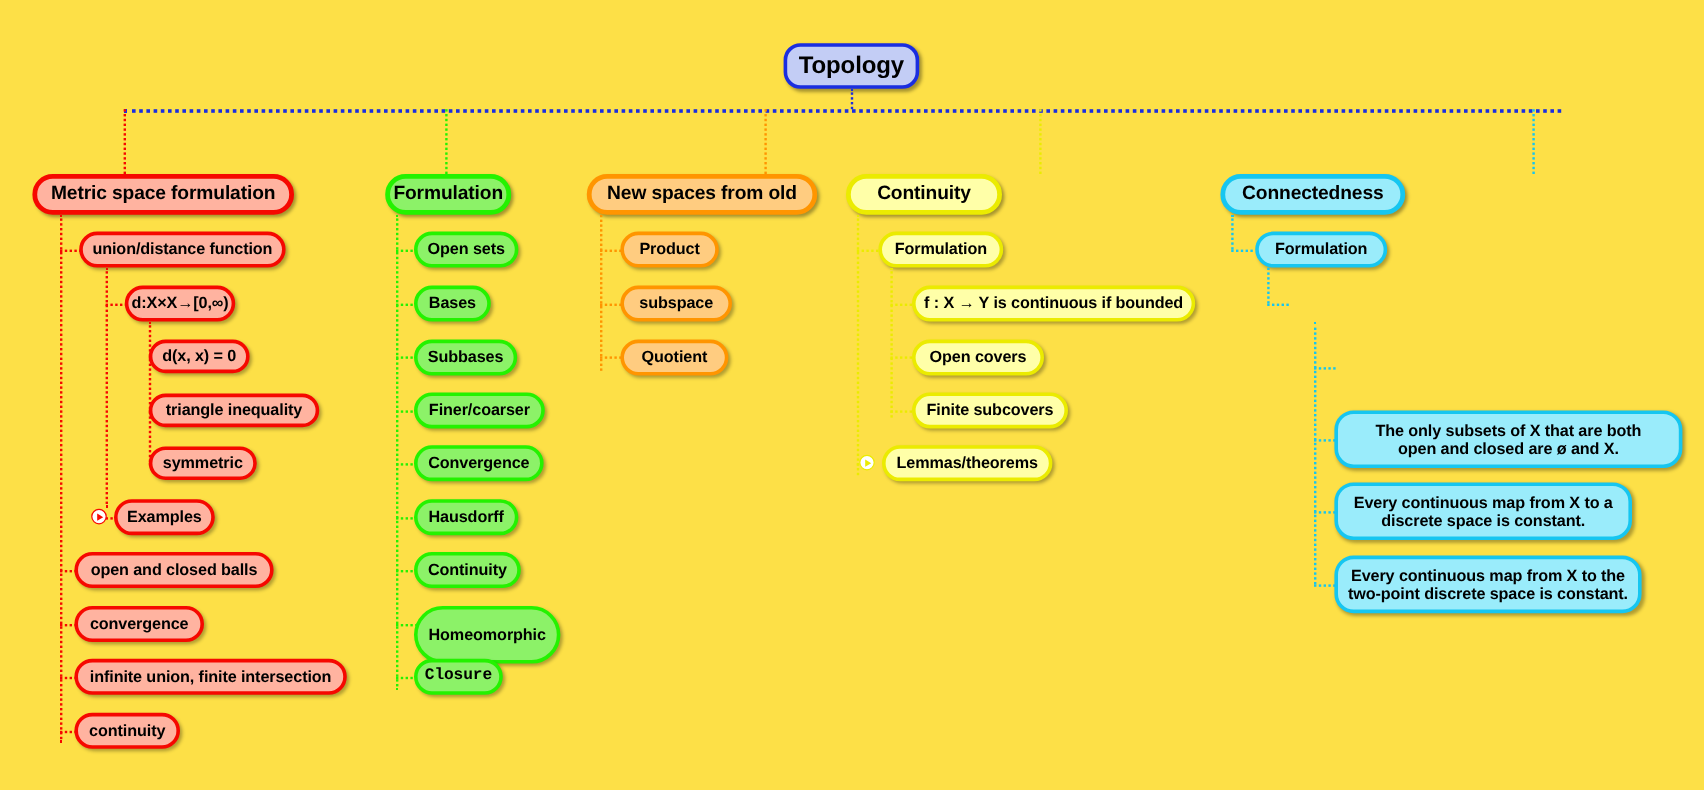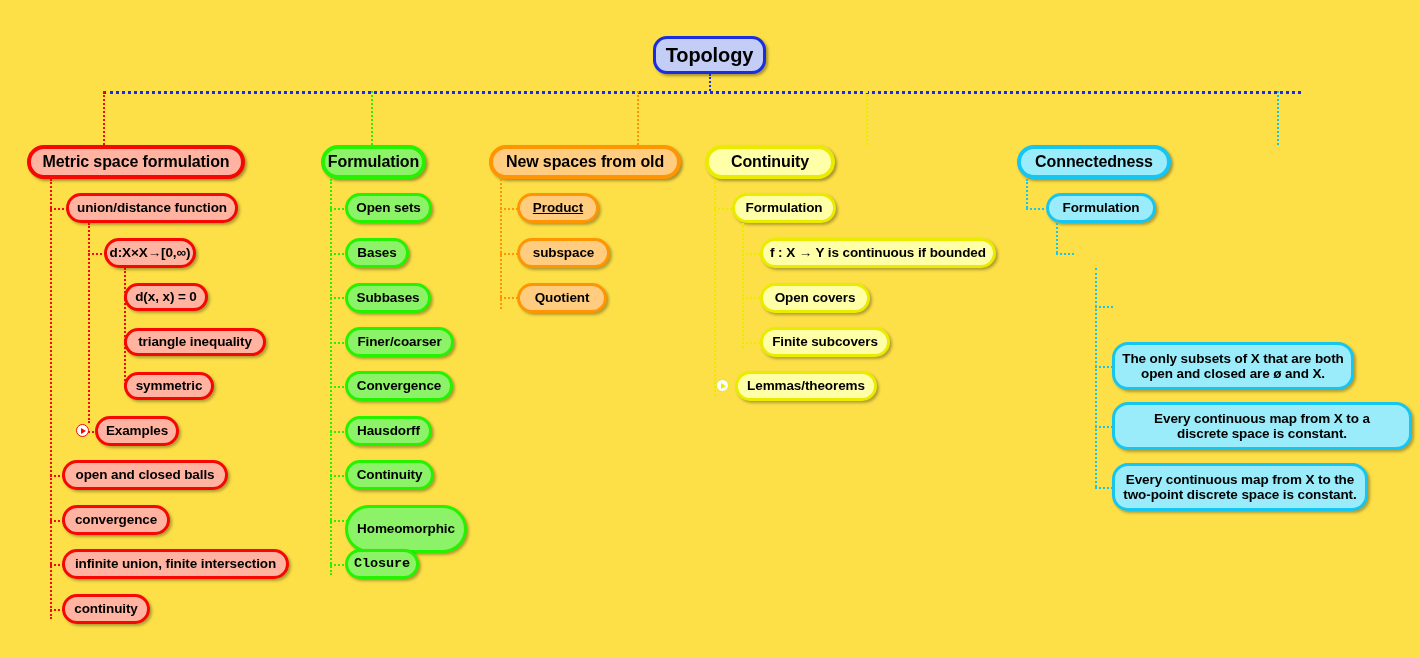--- a/index.html
+++ b/index.html
@@ -191,21 +191,21 @@
 
   <div class="conn h c-green" style="left:330px; top:564px; width:18px;"></div>
   <div class="node lvl2 br-green" style="left:345px; top:549px; width:74px; height:30px;font-family:Liberation Mono, monospace;">Closure</div>
 
   <div class="conn v c-orange" style="left:637px; top:91px; height:54px;"></div>
   <div class="node lvl1 br-orange" style="left:489px; top:145px; width:192px; height:34px;">New spaces from old</div>
 
   <div class="conn v c-orange" style="left:500px; top:179px; height:130px;"></div>
 
   <div class="conn h c-orange" style="left:500px; top:208px; width:18px;"></div>
-  <div class="node lvl2 br-orange" style="left:517px; top:193px; width:82px; height:30px;text-decoration:underline;">Product</div>
+  <div class="node lvl2 br-orange" style="left:517px; top:193px; width:82px; height:30px;">Product</div>
 
   <div class="conn h c-orange" style="left:500px; top:253px; width:18px;"></div>
   <div class="node lvl2 br-orange" style="left:517px; top:238px; width:93px; height:30px;">subspace</div>
 
   <div class="conn h c-orange" style="left:500px; top:297px; width:18px;"></div>
   <div class="node lvl2 br-orange" style="left:517px; top:283px; width:90px; height:30px;">Quotient</div>
 
   <div class="conn v c-yellow" style="left:866px; top:91px; height:54px;"></div>
   <div class="node lvl1 br-yellow" style="left:705px; top:145px; width:130px; height:34px;">Continuity</div>
 
@@ -237,24 +237,24 @@
   <div class="node lvl2 br-cyan" style="left:1046px; top:193px; width:110px; height:30px;">Formulation</div>
 
   <div class="conn v c-cyan" style="left:1056px; top:223px; height:30px;"></div>
   <div class="conn h c-cyan" style="left:1056px; top:253px; width:18px;"></div>
 
   <div class="conn v c-cyan" style="left:1095px; top:268px; height:219px;"></div>
 
   <div class="conn h c-cyan" style="left:1095px; top:306px; width:18px;"></div>
 
   <div class="conn h c-cyan" style="left:1095px; top:366px; width:18px;"></div>
-  <div class="node lvl4 br-cyan multiline" style="left:1112px; top:342px; width:242px; height:48px;">The only subsets of X that are both
+  <div class="node lvl4 br-cyan multiline" style="left:1112px; top:342px; width:290px; height:48px;">The only subsets of X that are both
 open and closed are ø and X.</div>
 
   <div class="conn h c-cyan" style="left:1095px; top:426px; width:18px;"></div>
-  <div class="node lvl4 br-cyan multiline" style="left:1112px; top:402px; width:300px; height:48px;">Every continuous map from X to a
+  <div class="node lvl4 br-cyan multiline" style="left:1112px; top:402px; width:248px; height:48px;">Every continuous map from X to a
 discrete space is constant.</div>
 
   <div class="conn h c-cyan" style="left:1095px; top:487px; width:18px;"></div>
   <div class="node lvl4 br-cyan multiline" style="left:1112px; top:463px; width:256px; height:48px;">Every continuous map from X to the
 two-point discrete space is constant.</div>
 
 </div>
 
 </body></html>

